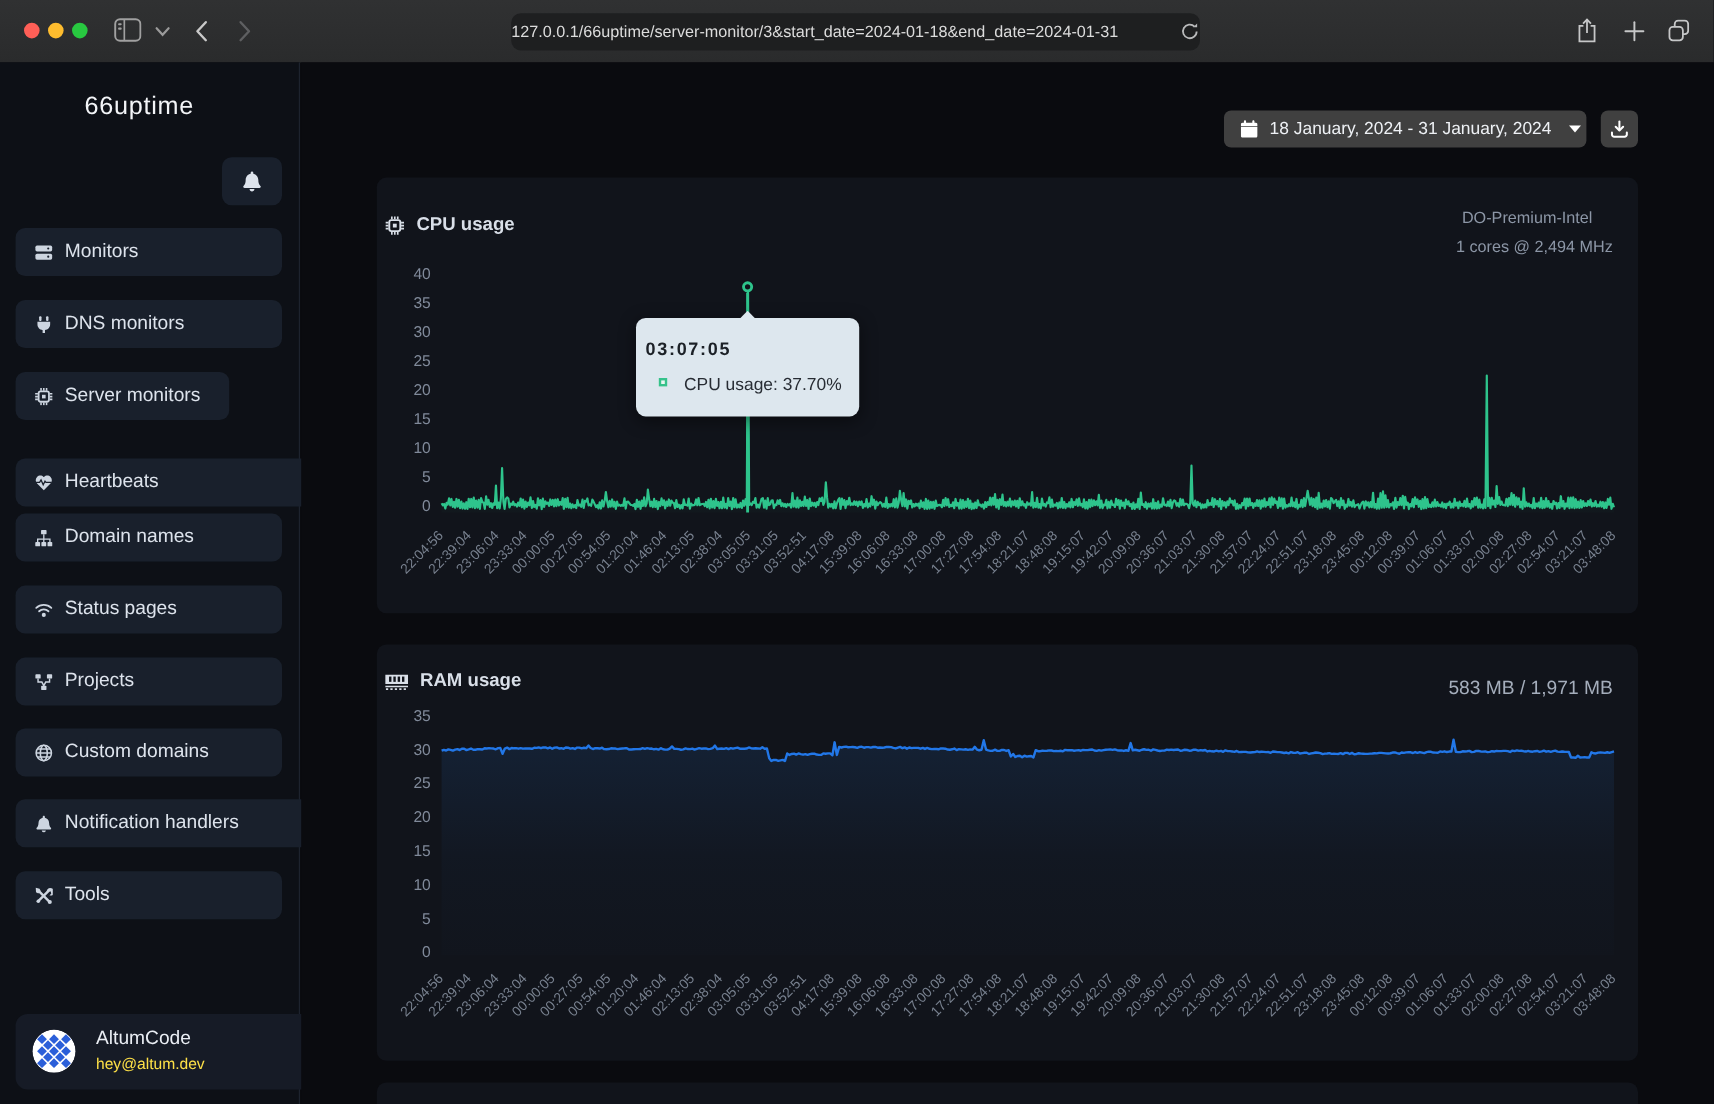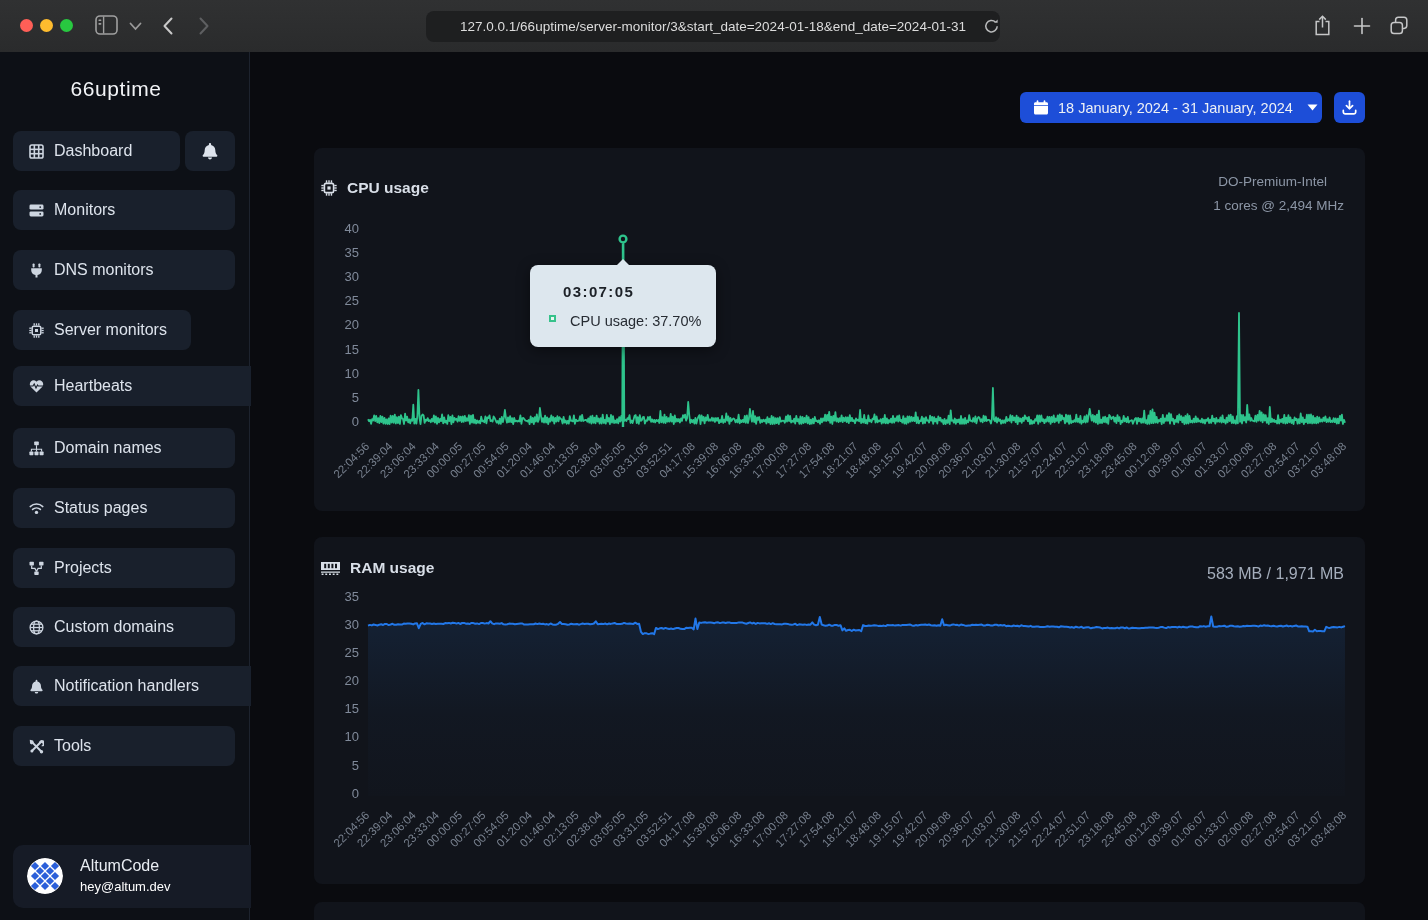--- a/index.html
+++ b/index.html
@@ -2,52 +2,52 @@
 <html><head><meta charset="utf-8">
 <style>
 * { margin:0; padding:0; box-sizing:border-box; }
 html,body { width:1428px; height:920px; overflow:hidden; background:#0a0b0f;
   font-family:"Liberation Sans", sans-serif; }
 #chrome { position:absolute; left:0; top:0; width:1428px; height:52px;
   background:linear-gradient(#303132,#2a2b2c); }
 .tl { position:absolute; top:18.5px; width:13px; height:13px; border-radius:50%; }
 #urlbar { position:absolute; left:426px; top:11px; width:574px; height:31px;
   background:#1e1f20; border-radius:8px; color:#dcdcdc; font-size:13.5px;
-  text-align:center; line-height:31px; }
+  line-height:31px; }
 #app { position:absolute; top:52px; left:0; width:1428px; height:868px; }
 #sidebar { position:absolute; left:0; top:0; width:250px; height:868px;
   background:#0d1016; border-right:1px solid #1d232e; }
 #logo { position:absolute; left:0; top:25px; width:232px; text-align:center;
   color:#f2f4f7; font-size:21px; font-weight:500; letter-spacing:0.6px; }
 .item { position:absolute; left:13px; height:40px; background:#19202c;
   border-radius:8px; color:#dde3ec; font-size:16px; display:flex;
   align-items:center; padding-left:16px; }
 .item svg { flex:0 0 auto; }
 .item span { margin-left:10px; white-space:nowrap; }
 .bellbtn { justify-content:center; padding-left:0; }
 #account { position:absolute; left:13px; top:793px; width:264px; height:63px;
   background:#161b26; border-radius:10px; }
 #account .nm { position:absolute; left:67px; top:12px; color:#e9edf3; font-size:16px; }
-#account .em { position:absolute; left:67px; top:34px; color:#ffffff; font-size:13px; }
+#account .em { position:absolute; left:67px; top:34px; color:#fde047; font-size:13px; }
 #main { position:absolute; left:251px; top:0; width:1177px; height:868px; background:#0a0b0f; }
 .card { position:absolute; left:63px; width:1051px; background:#11141b; border-radius:8px; }
 .ctitle { position:absolute; left:7px; display:flex; align-items:center;
   color:#d9dfe8; font-size:15.5px; font-weight:700; }
 .ctitle svg { margin-right:10px; }
 .rmeta { position:absolute; right:21px; text-align:right; color:#8c96a6; font-size:13.5px; line-height:24px; }
-.btn { position:absolute; top:40px; height:31px; background:#1d4ed8; border-radius:6px;
+.btn { position:absolute; top:40px; height:31px; background:#404040; border-radius:6px;
   color:#eef1f5; font-size:14.5px; display:flex; align-items:center; }
 svg text.yl { font-family:"Liberation Sans",sans-serif; font-size:13px; fill:#808a9a; }
 svg text.xl { font-family:"Liberation Sans",sans-serif; font-size:11.5px; fill:#78818f; }
 #tooltip { position:absolute; left:216px; top:117px; width:186px; height:82px;
   background:#dde7ee; border-radius:8px; box-shadow:0 3px 14px rgba(0,0,0,0.45); }
 #tooltip .arr { position:absolute; left:86px; top:-6px; width:0; height:0;
   border-left:7px solid transparent; border-right:7px solid transparent;
   border-bottom:7px solid #dde7ee; }
-#tooltip .t1 { position:absolute; left:33px; top:18px; color:#1c2127;
+#tooltip .t1 { position:absolute; left:8px; top:18px; color:#1c2127;
   font-size:15px; font-weight:700; letter-spacing:1.4px; }
 #tooltip .t2 { position:absolute; left:40px; top:48px; color:#272c33; font-size:14.5px; }
 #tooltip .sw { position:absolute; left:19px; top:50px; width:7px; height:7px;
   background:#eaf7f1; border:2px solid #36c28b; }
 </style></head>
 <body>
 <div id="chrome">
   <div class="tl" style="left:20px;background:#ff5f57"></div>
   <div class="tl" style="left:40px;background:#febc2e"></div>
   <div class="tl" style="left:60px;background:#28c840"></div>
@@ -85,32 +85,20 @@
       </g>
     </svg>
   <svg style="position:absolute;left:1390px;top:16px" width="18" height="19" viewBox="0 0 18 19">
       <rect x="5.6" y="1.2" width="11.2" height="11.2" rx="2.8" fill="none" stroke="#c6c7c8" stroke-width="1.5"></rect>
       <rect x="1.2" y="6.4" width="11.2" height="11.2" rx="2.8" fill="#2c2d2e" stroke="#c6c7c8" stroke-width="1.5"></rect>
     </svg>
 </div>
 <div id="app">
   <div id="sidebar">
     <div id="logo">66uptime</div>
-    <div class="item" style="top:79px;width:167px">
-        <svg width="15" height="15" viewBox="0 0 15 15">
-          <g fill="none" stroke="#cdd5e0" stroke-width="1.6">
-            <rect x="1" y="1" width="13" height="13" rx="1.8"></rect>
-            <line x1="5.35" y1="1" x2="5.35" y2="14"></line>
-            <line x1="9.7" y1="1" x2="9.7" y2="14"></line>
-            <line x1="1" y1="5.35" x2="14" y2="5.35"></line>
-            <line x1="1" y1="9.7" x2="14" y2="9.7"></line>
-          </g>
-        </svg>
-        <span>Dashboard</span>
-      </div>
 <div class="item bellbtn" style="top:79px;left:185px;width:50px">
         <svg width="18" height="18" viewBox="0 0 15 15">
           <path fill="#dde3ec" d="M7.5 14.6c.9 0 1.7-.7 1.7-1.6H5.8c0 .9.8 1.6 1.7 1.6zm5.9-3.8c-.5-.6-1.5-1.4-1.5-4.2 0-2.1-1.5-3.8-3.5-4.2V1.7c0-.5-.4-.9-.9-.9s-.9.4-.9.9v.7C4.6 2.8 3.1 4.5 3.1 6.6c0 2.8-1 3.6-1.5 4.2-.2.2-.2.4-.2.6 0 .5.4.8.9.8h10.4c.5 0 .9-.3.9-.8 0-.2 0-.4-.2-.6z"></path>
         </svg>
       </div>
 <div class="item" style="top:138px;width:222px">
         <svg width="15" height="15" viewBox="0 0 15 15">
           <g fill="#cdd5e0">
             <rect x="0.5" y="1.6" width="14" height="5" rx="1.4"></rect>
             <rect x="0.5" y="8.4" width="14" height="5" rx="1.4"></rect>
@@ -148,21 +136,21 @@
             <line x1="0.3" y1="5.2" x2="2.6" y2="5.2"></line>
             <line x1="0.3" y1="7.5" x2="2.6" y2="7.5"></line>
             <line x1="0.3" y1="9.8" x2="2.6" y2="9.8"></line>
             <line x1="12.4" y1="5.2" x2="14.7" y2="5.2"></line>
             <line x1="12.4" y1="7.5" x2="14.7" y2="7.5"></line>
             <line x1="12.4" y1="9.8" x2="14.7" y2="9.8"></line>
           </g>
         </svg>
         <span>Server monitors</span>
       </div>
-<div class="item" style="top:314px;width:258px">
+<div class="item" style="top:330px;width:258px">
         <svg width="15" height="15" viewBox="0 0 15 15">
           <path fill="#cdd5e0" d="M7.5 13.6 1.9 8C.4 6.4.4 3.9 1.9 2.4c1.5-1.5 3.9-1.5 5.4 0l.2.2.2-.2c1.5-1.5 3.9-1.5 5.4 0 1.5 1.5 1.5 4 0 5.6z"></path>
           <path fill="none" stroke="#19202c" stroke-width="1.1" d="M1 7h3l1.2-2 1.8 4 1.5-3 .8 1h4.7"></path>
         </svg>
         <span>Heartbeats</span>
       </div>
 <div class="item" style="top:376px;width:222px">
         <svg width="15" height="15" viewBox="0 0 15 15">
           <g fill="#cdd5e0">
             <rect x="5.2" y="0.6" width="4.6" height="3.6" rx="0.7"></rect>

